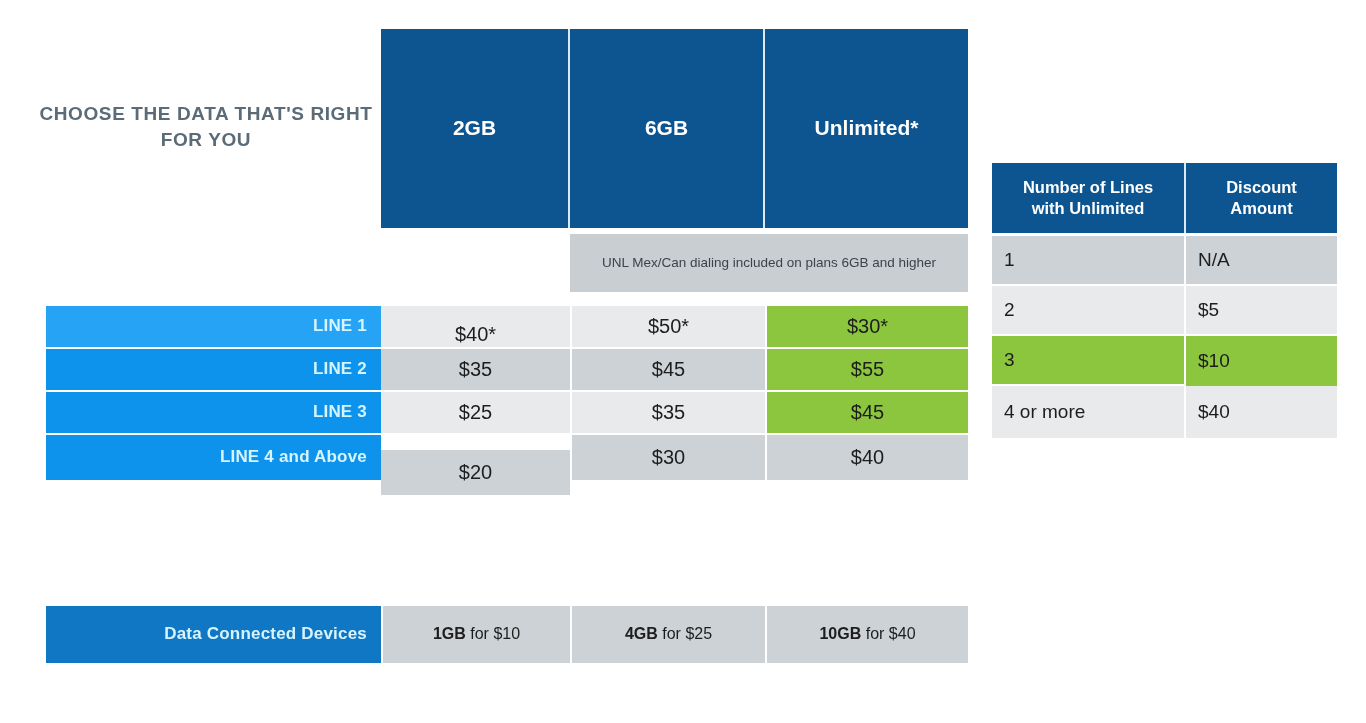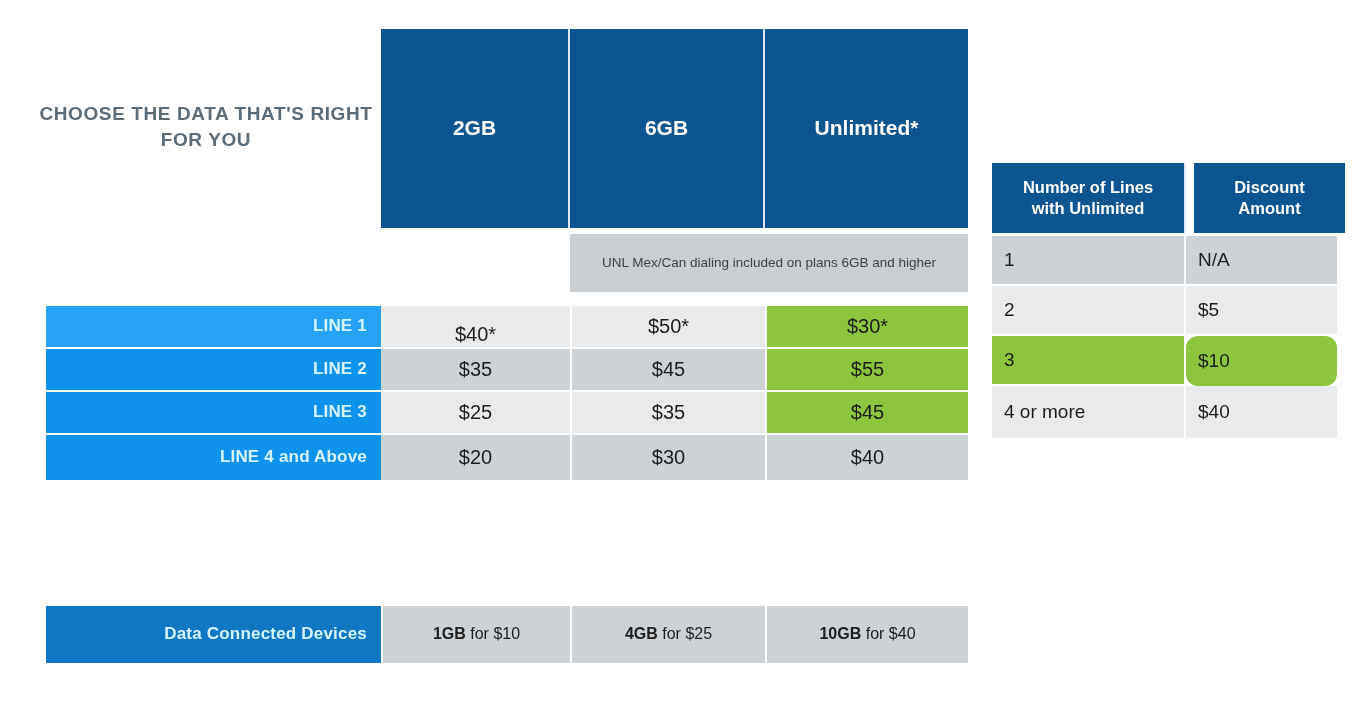--- a/index.html
+++ b/index.html
@@ -100,21 +100,21 @@
 
   
   .disc-hdr {
     background: #0d5590;
     color: #ffffff;
     font-size: 16.5px;
     font-weight: bold;
     line-height: 1.3;
     border-right: 2px solid #dce9f4;
   }
-  .disc-hdr.last { border-right: none; margin-left: 8px; }
+  .disc-hdr.last { border-right: none; }
 
   .disc-cell {
     font-size: 19px;
     color: #1d1d1d;
     justify-content: flex-start;
     padding-left: 12px;
     border-right: 2px solid #ffffff;
   }
   .disc-cell.last { border-right: none; }
   .disc-cell.bg-a { background: #cdd2d6; }
@@ -184,21 +184,21 @@
   <div class="cell price bg-light" style="left:572px; top:392px; width:193px; height:41px;">
     <span>$35</span>
   </div>
   <div class="cell price bg-green" style="left:767px; top:392px; width:201px; height:41px;">
     <span>$45</span>
   </div>
 
   <div class="cell row-label l4" style="left:46px; top:435px; width:335px; height:45px;">
     <span>LINE 4 and Above</span>
   </div>
-  <div class="cell price bg-dark" style="left:381px; top:435px; width:189px; height:45px;">
+  <div class="cell price bg-dark" style="left:381px; top:450px; width:189px; height:45px;">
     <span>$20</span>
   </div>
   <div class="cell price bg-dark" style="left:572px; top:435px; width:193px; height:45px;">
     <span>$30</span>
   </div>
   <div class="cell price bg-dark" style="left:767px; top:435px; width:201px; height:45px;">
     <span>$40</span>
   </div>
 
   <div class="vsep" style="left:570px; top:306px; height:174px;"></div>
@@ -236,21 +236,21 @@
   <div class="cell disc-cell bg-b" style="left:992px; top:286px; width:194px; height:48px;">
     <span>2</span>
   </div>
   <div class="cell disc-cell bg-b last" style="left:1186px; top:286px; width:151px; height:48px;">
     <span>$5</span>
   </div>
 
   <div class="cell disc-cell bg-green" style="left:992px; top:336px; width:194px; height:48px;">
     <span>3</span>
   </div>
-  <div class="cell disc-cell bg-green last" style="left:1186px; top:336px; width:151px; height:50px;border-radius:12px;">
+  <div class="cell disc-cell bg-green last" style="left:1186px; top:336px; width:151px; height:50px;">
     <span>$10</span>
   </div>
 
   <div class="cell disc-cell bg-b" style="left:992px; top:386px; width:194px; height:52px;">
     <span>4 or more</span>
   </div>
   <div class="cell disc-cell bg-b last" style="left:1186px; top:386px; width:151px; height:52px;">
     <span>$40</span>
   </div>
 

